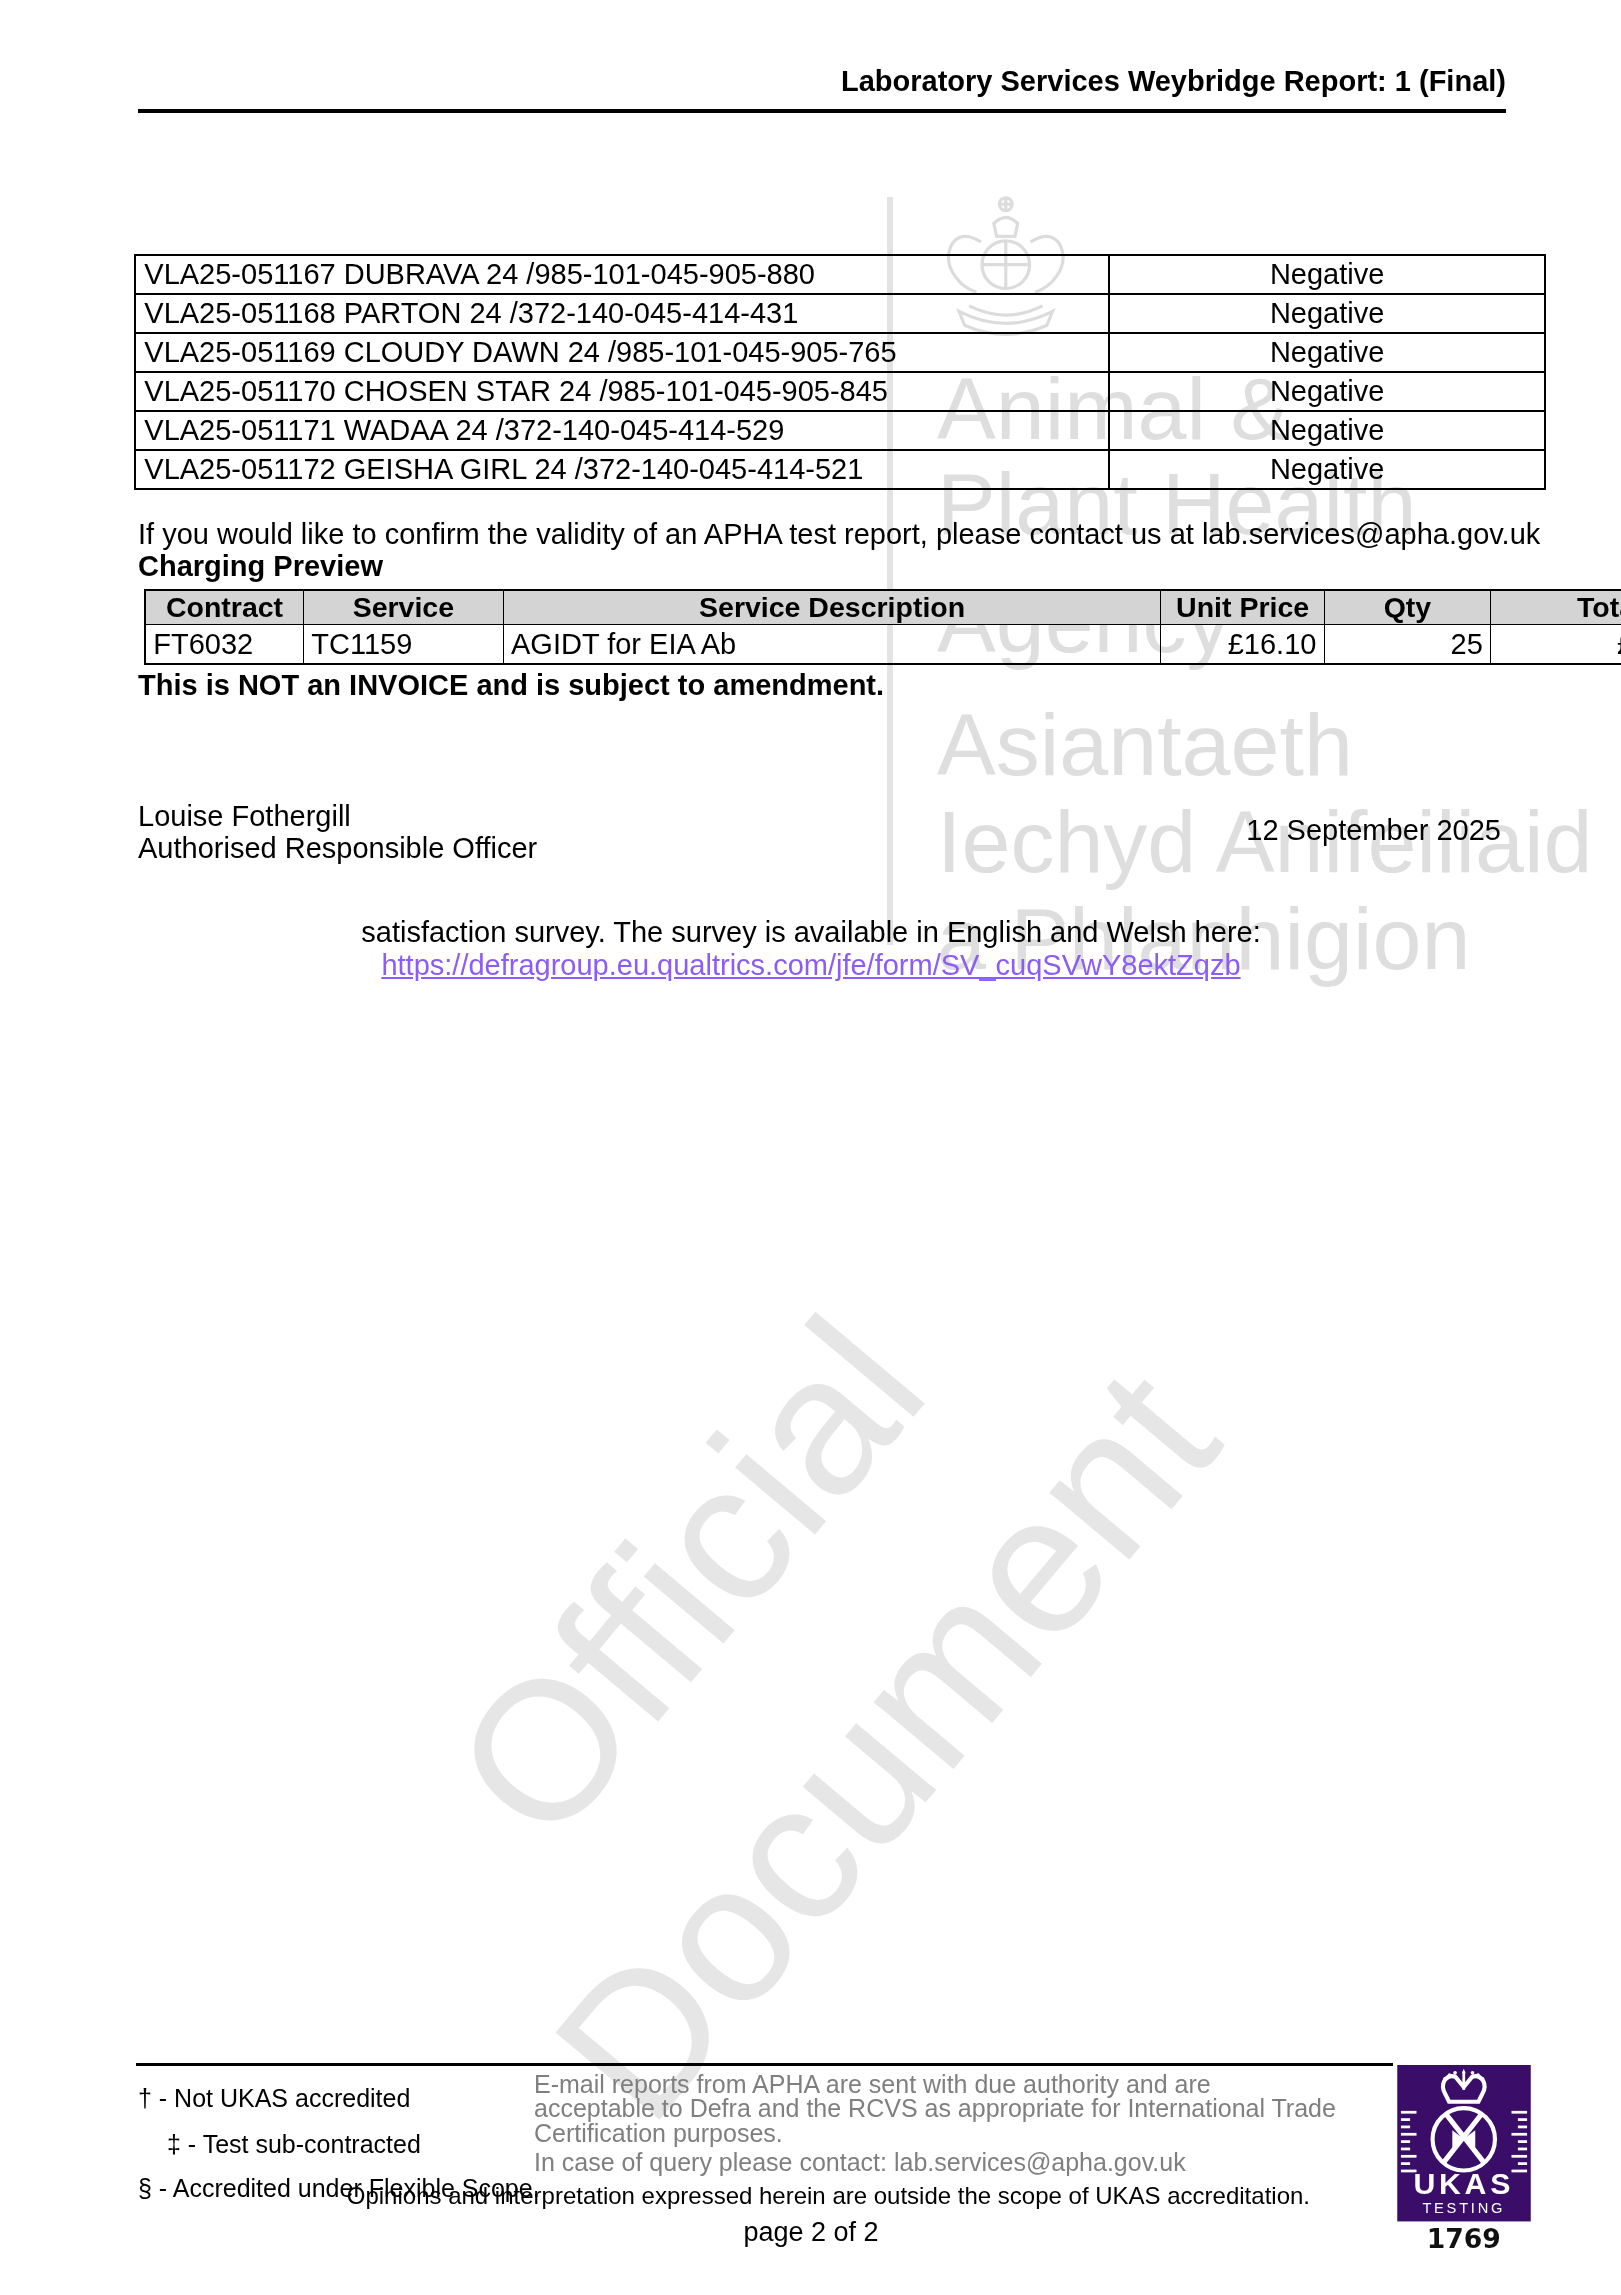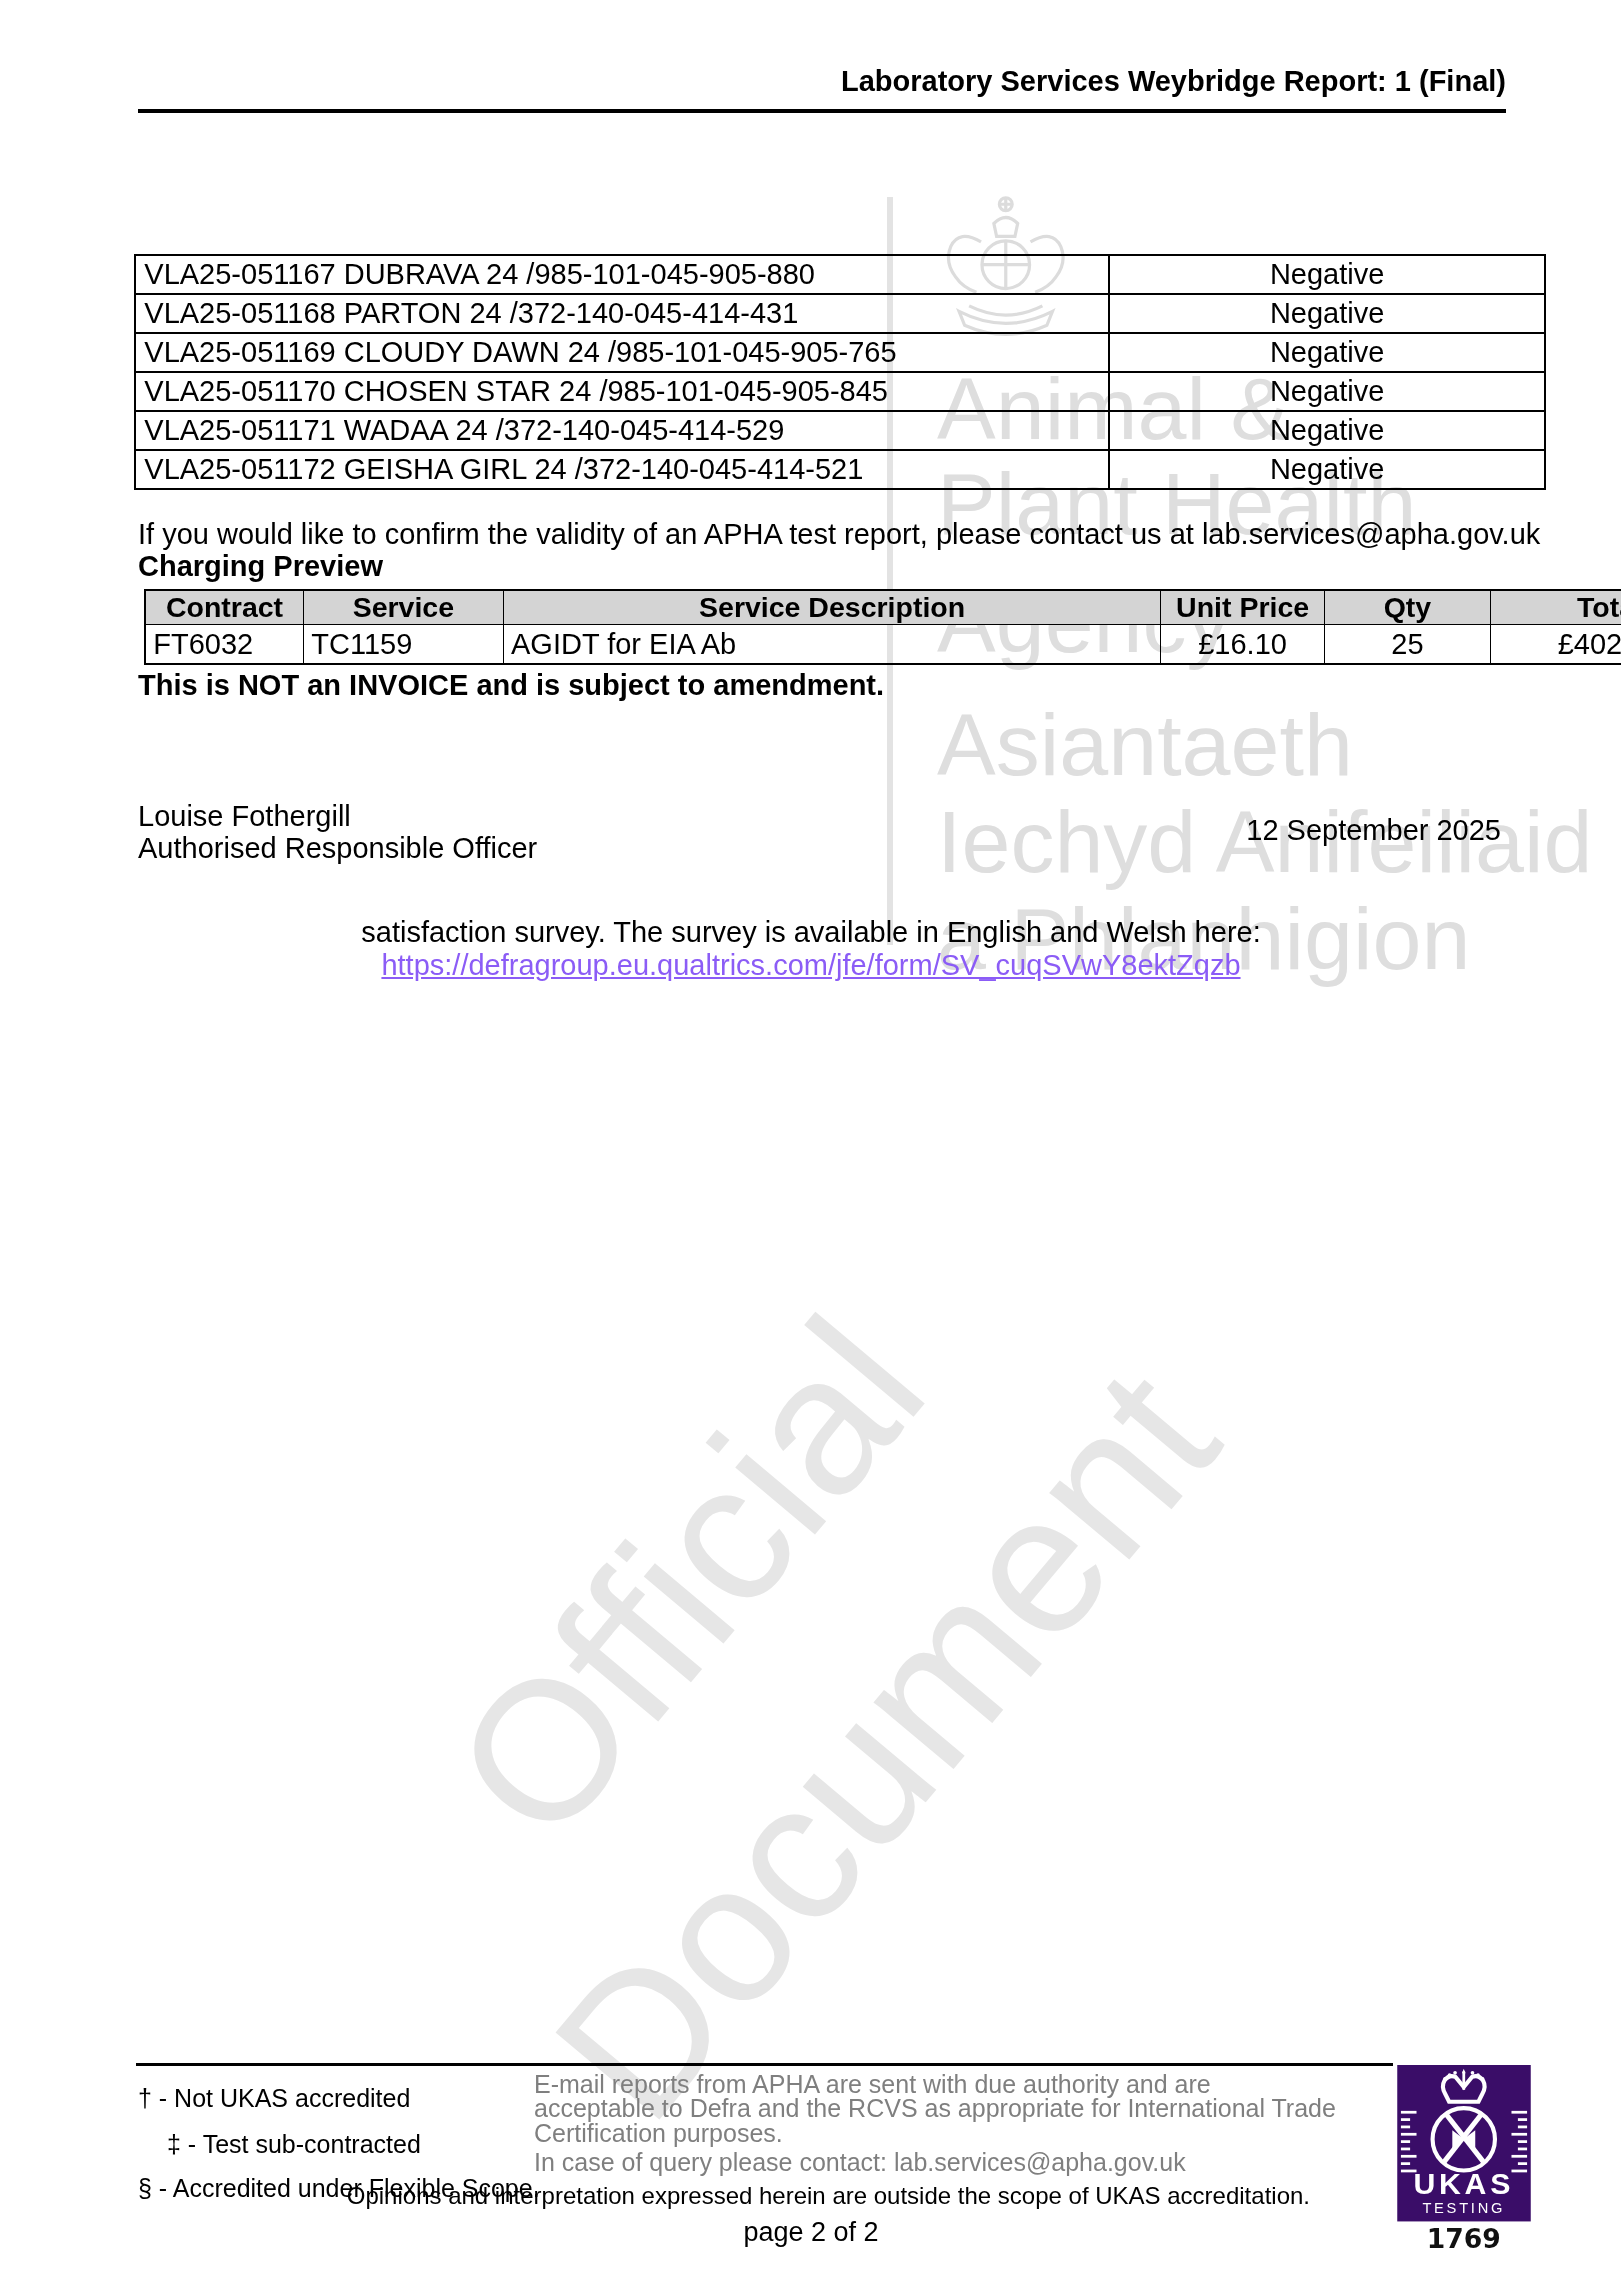--- a/index.html
+++ b/index.html
@@ -35,21 +35,21 @@
   #validity-note{left:138px;top:518px;font-size:29px;white-space:nowrap;}
   #charging-title{left:138px;top:550px;font-size:29px;font-weight:bold;}
 
   #charging-table{position:absolute;left:144px;top:589px;width:1587px;border:2.8px solid #000;}
   #charging-table th{
     border:1.8px solid #000;background:#d4d4d4;font-size:28.5px;font-weight:bold;
     height:28.5px;text-align:center;padding:0 3.7px;
   }
   #charging-table td{border:1.8px solid #000;font-size:29px;height:38px;padding:0 7.3px;vertical-align:middle;}
   .cell-left{text-align:left;}
-  .cell-right{text-align:center;}
+  .cell-right{text-align:right;}
 
   .invoice-note{left:138px;font-size:29px;font-weight:bold;white-space:nowrap;}
   #sig-name{left:138px;top:800px;font-size:29px;}
   #sig-role{left:138px;top:832px;font-size:29px;}
   #sig-date{right:121px;top:814px;font-size:29px;text-align:right;}
 
   .survey-line{left:0;width:1622px;text-align:center;font-size:29px;white-space:nowrap;}
   a.survey-link{color:#8b5cf6;text-decoration:underline;}
 
   

